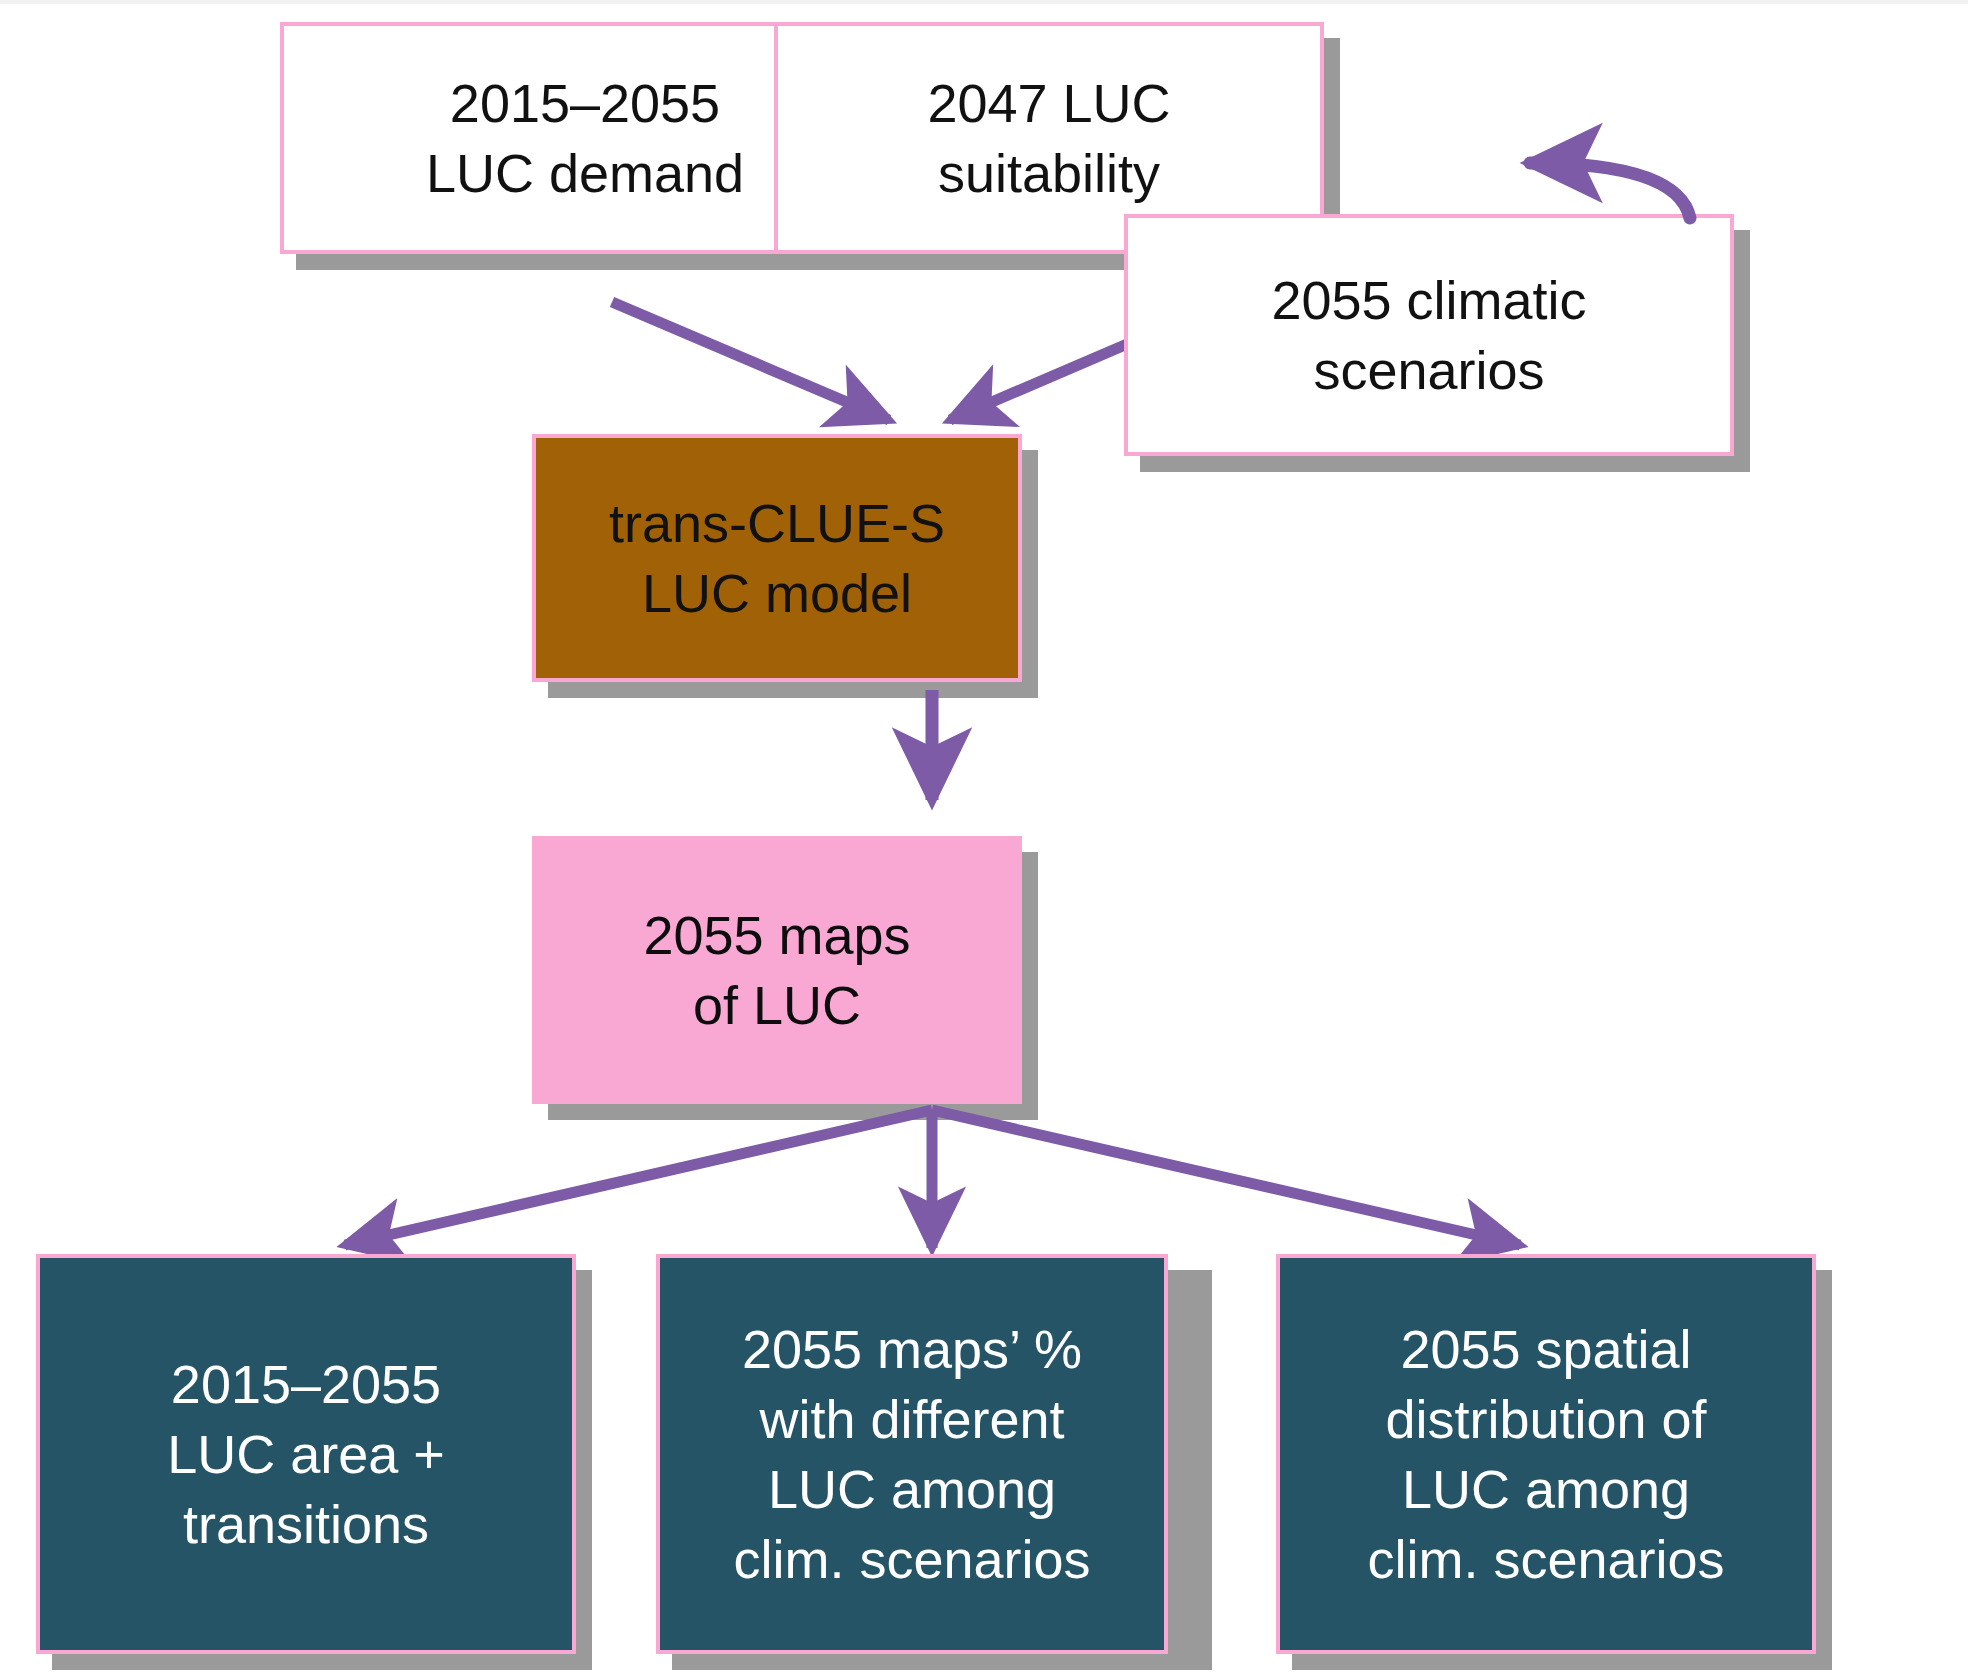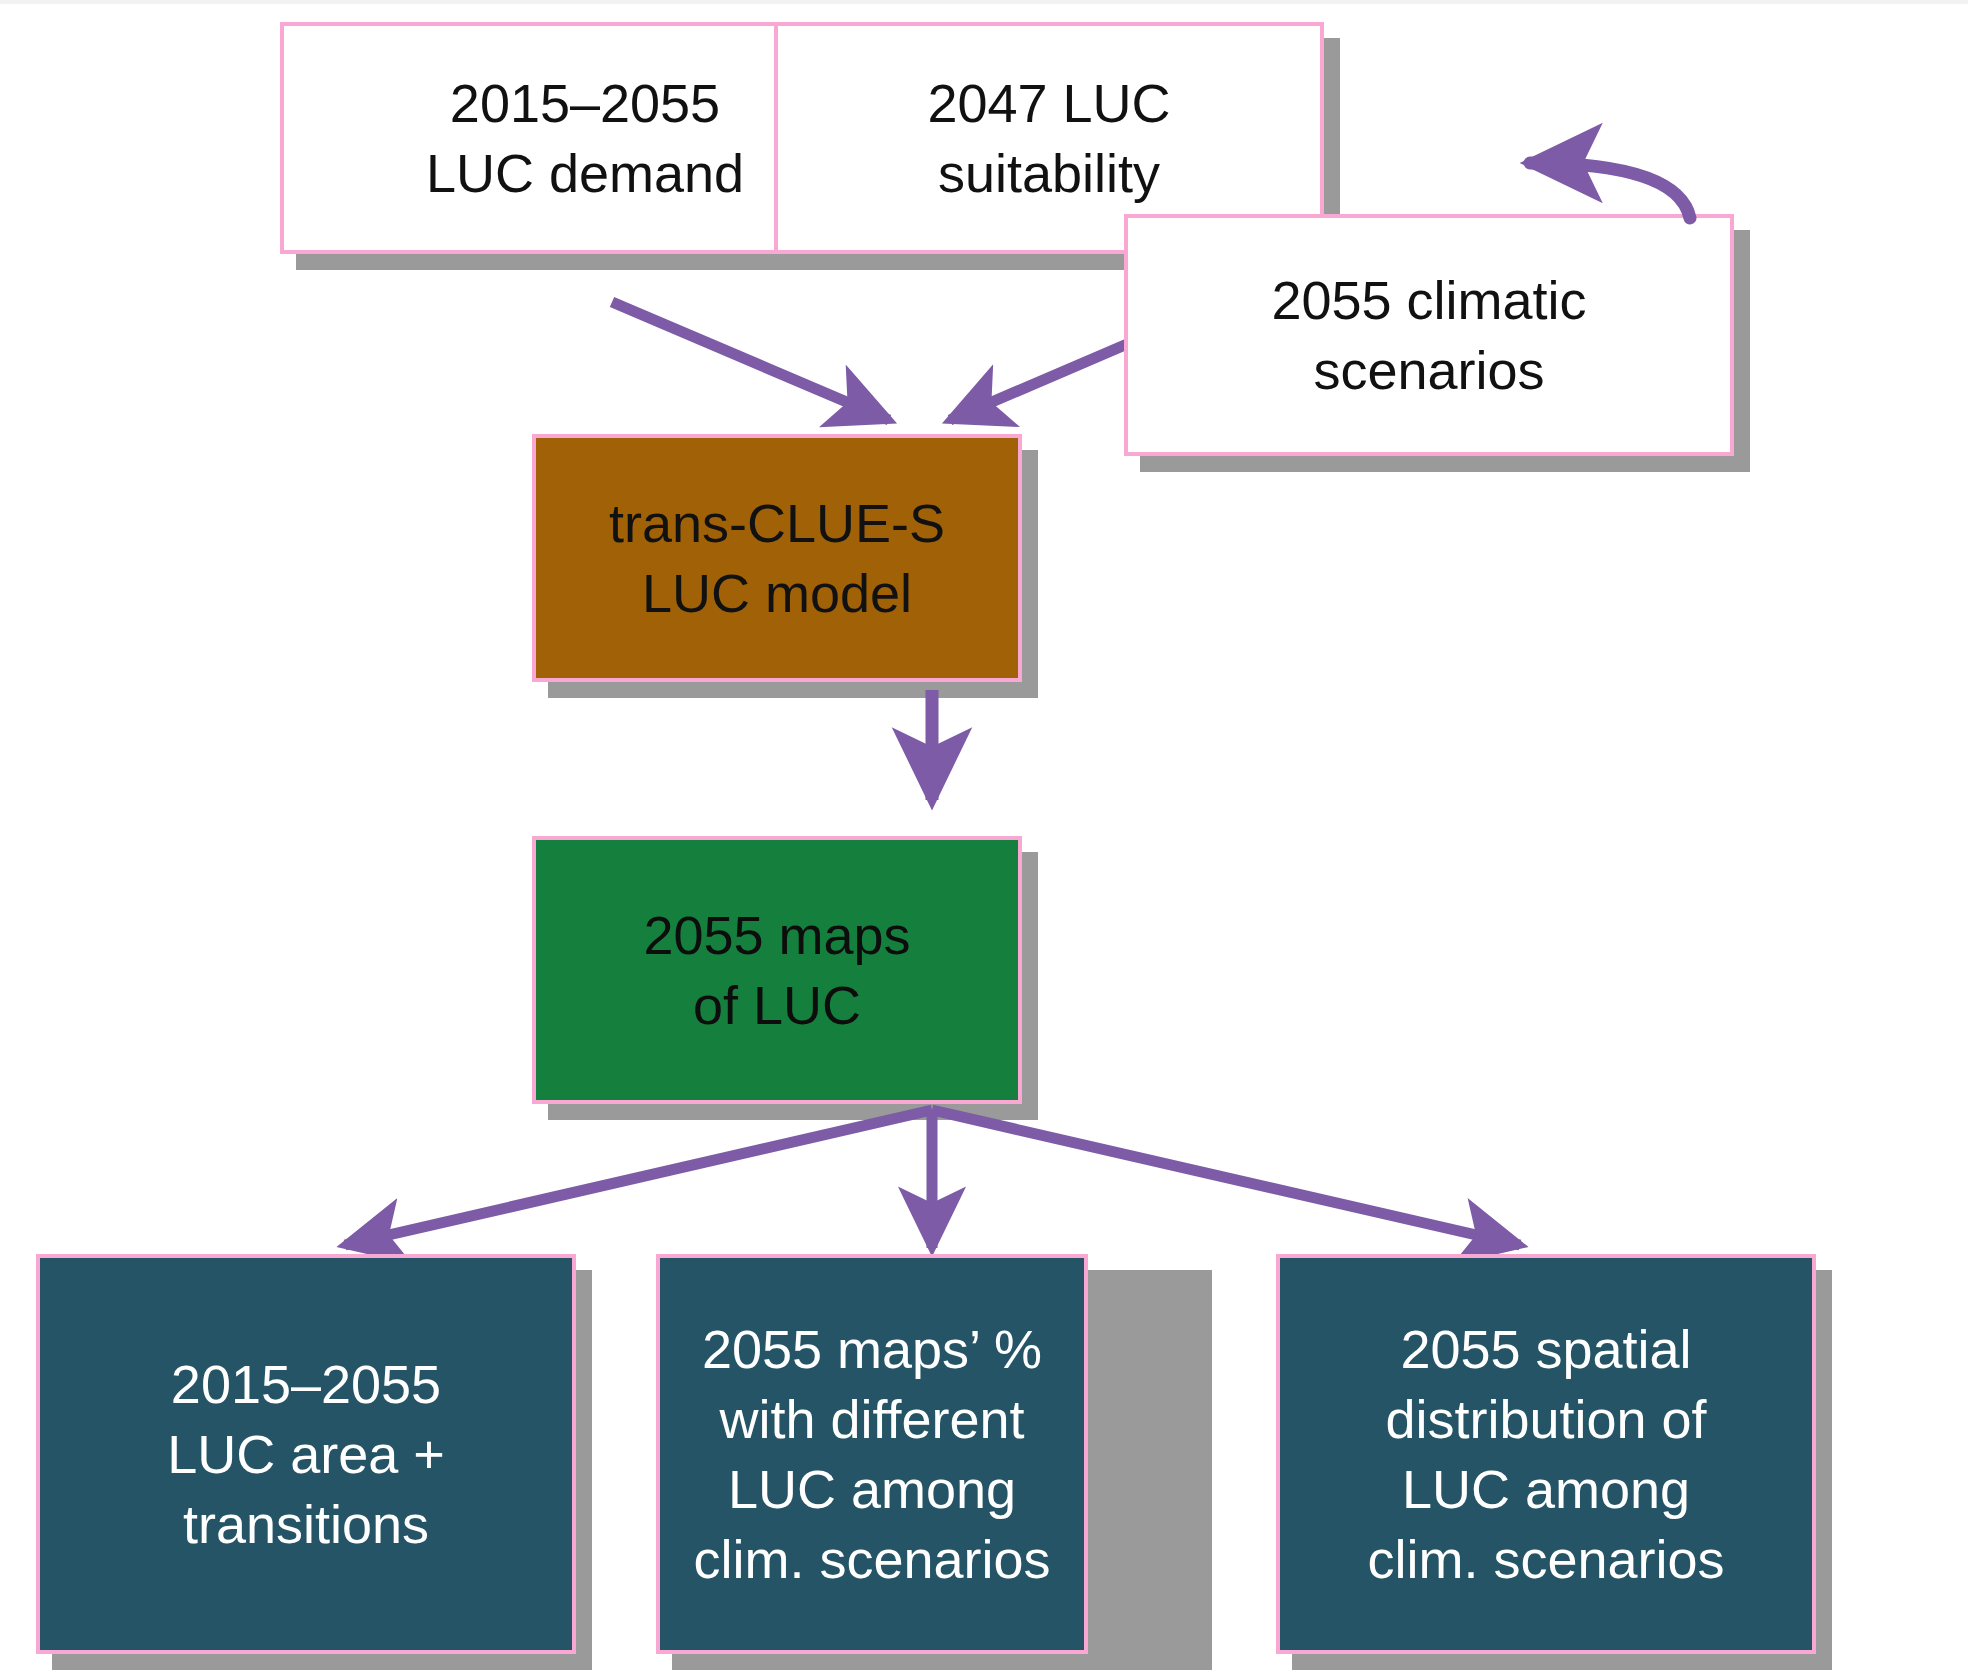--- a/index.html
+++ b/index.html
@@ -42,21 +42,21 @@
     padding: 0 10px;
   }
   
   .shadow {
     position: absolute;
     background: #9a9a9a;
     z-index: 1;
   }
   .node.white  { background: #ffffff; color: #111111; }
   .node.lightblue { background: #a16207; color: #111111; }
-  .node.teal   { background: #15803d; color: #0d0d0d; }
+  .node.teal   { background: #f9a8d4; color: #0d0d0d; }
   .node.darkteal { background: #245465; color: #ffffff; }
 
   .fs-input  { font-size: 54px; }
   .fs-model  { font-size: 54px; }
   .fs-maps   { font-size: 54px; }
   .fs-out    { font-size: 54px; }
 
   svg.arrows {
     position: absolute;
     left: 0; top: 0;
@@ -129,21 +129,21 @@
     <span class="label">2055 maps
 of LUC</span>
   </div>
 
   <div class="node darkteal fs-out" style="left:36px; top:1254px; width:540px; height:400px;">
     <span class="label">2015–2055
 LUC area +
 transitions</span>
   </div>
 
-  <div class="node darkteal fs-out" style="left:656px; top:1254px; width:432px; height:400px;">
+  <div class="node darkteal fs-out" style="left:656px; top:1254px; width:512px; height:400px;">
     <span class="label">2055 maps’ %
 with different
 LUC among
 clim. scenarios</span>
   </div>
 
   <div class="node darkteal fs-out" style="left:1276px; top:1254px; width:540px; height:400px;justify-content:center;">
     <span class="label">2055 spatial
 distribution of
 LUC among

